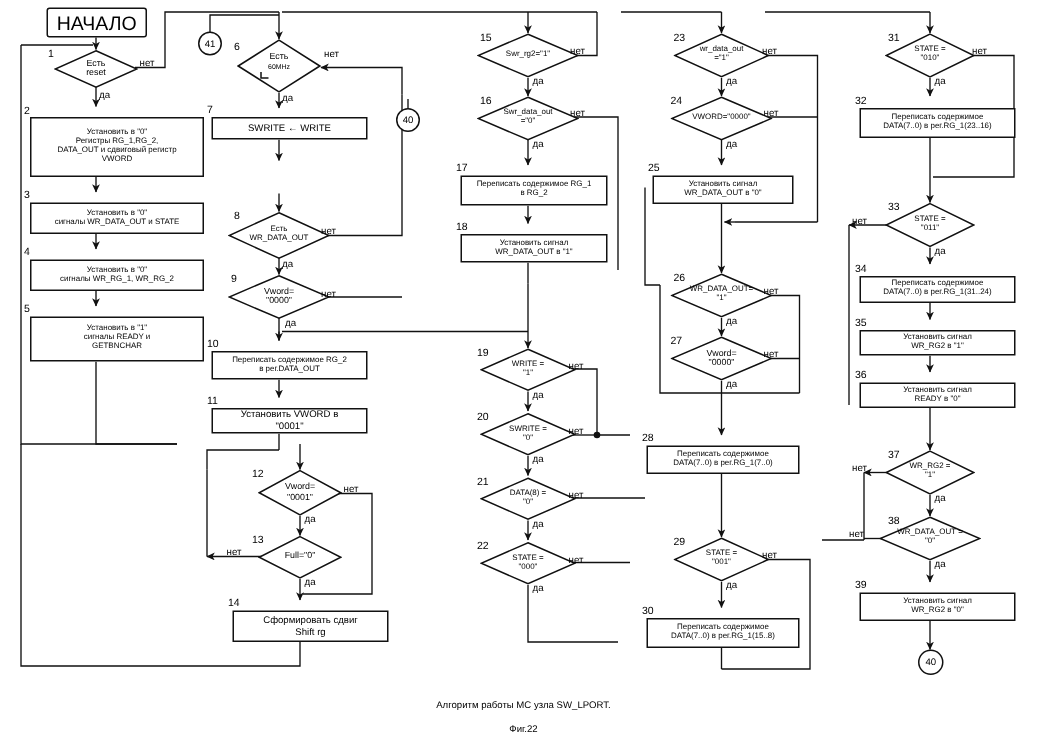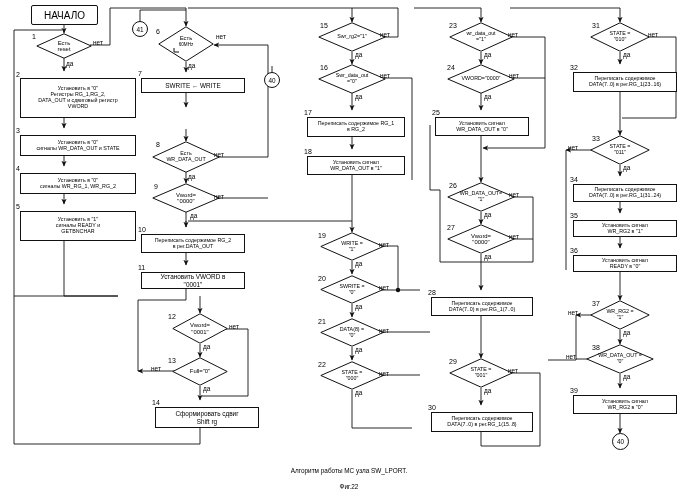--- a/index.html
+++ b/index.html
@@ -22,21 +22,21 @@
   .dia{display:flex;align-items:center;justify-content:center;text-align:center;}
   .dia .dtxt{position:relative;z-index:2;line-height:1.08;}
   .dia svg{position:absolute;left:0;top:0;z-index:1;}
   .num{position:absolute;z-index:3;font-size:7px;}
   .lbl{position:absolute;z-index:3;font-size:6.5px;}
   .caption{position:absolute;width:100%;text-align:center;}
   svg#wires{position:absolute;left:0;top:0;z-index:0;}
   .f6{font-size:5.3px}
   .f65{font-size:5.9px}
   .f7{font-size:6.4px}
-  .f8{font-size:10px}
+  .f8{font-size:13px}
 </style>
 </head>
 <body>
 
 <div id="chart">
 
 <svg id="wires" width="698" height="500">
   <defs>
     <marker id="ah" markerWidth="7" markerHeight="7" refX="5.2" refY="2.6" orient="auto" markerUnits="userSpaceOnUse">
       <path d="M0,0 L5.6,2.6 L0,5.2 L1.5,2.6 z" fill="#111"></path>

